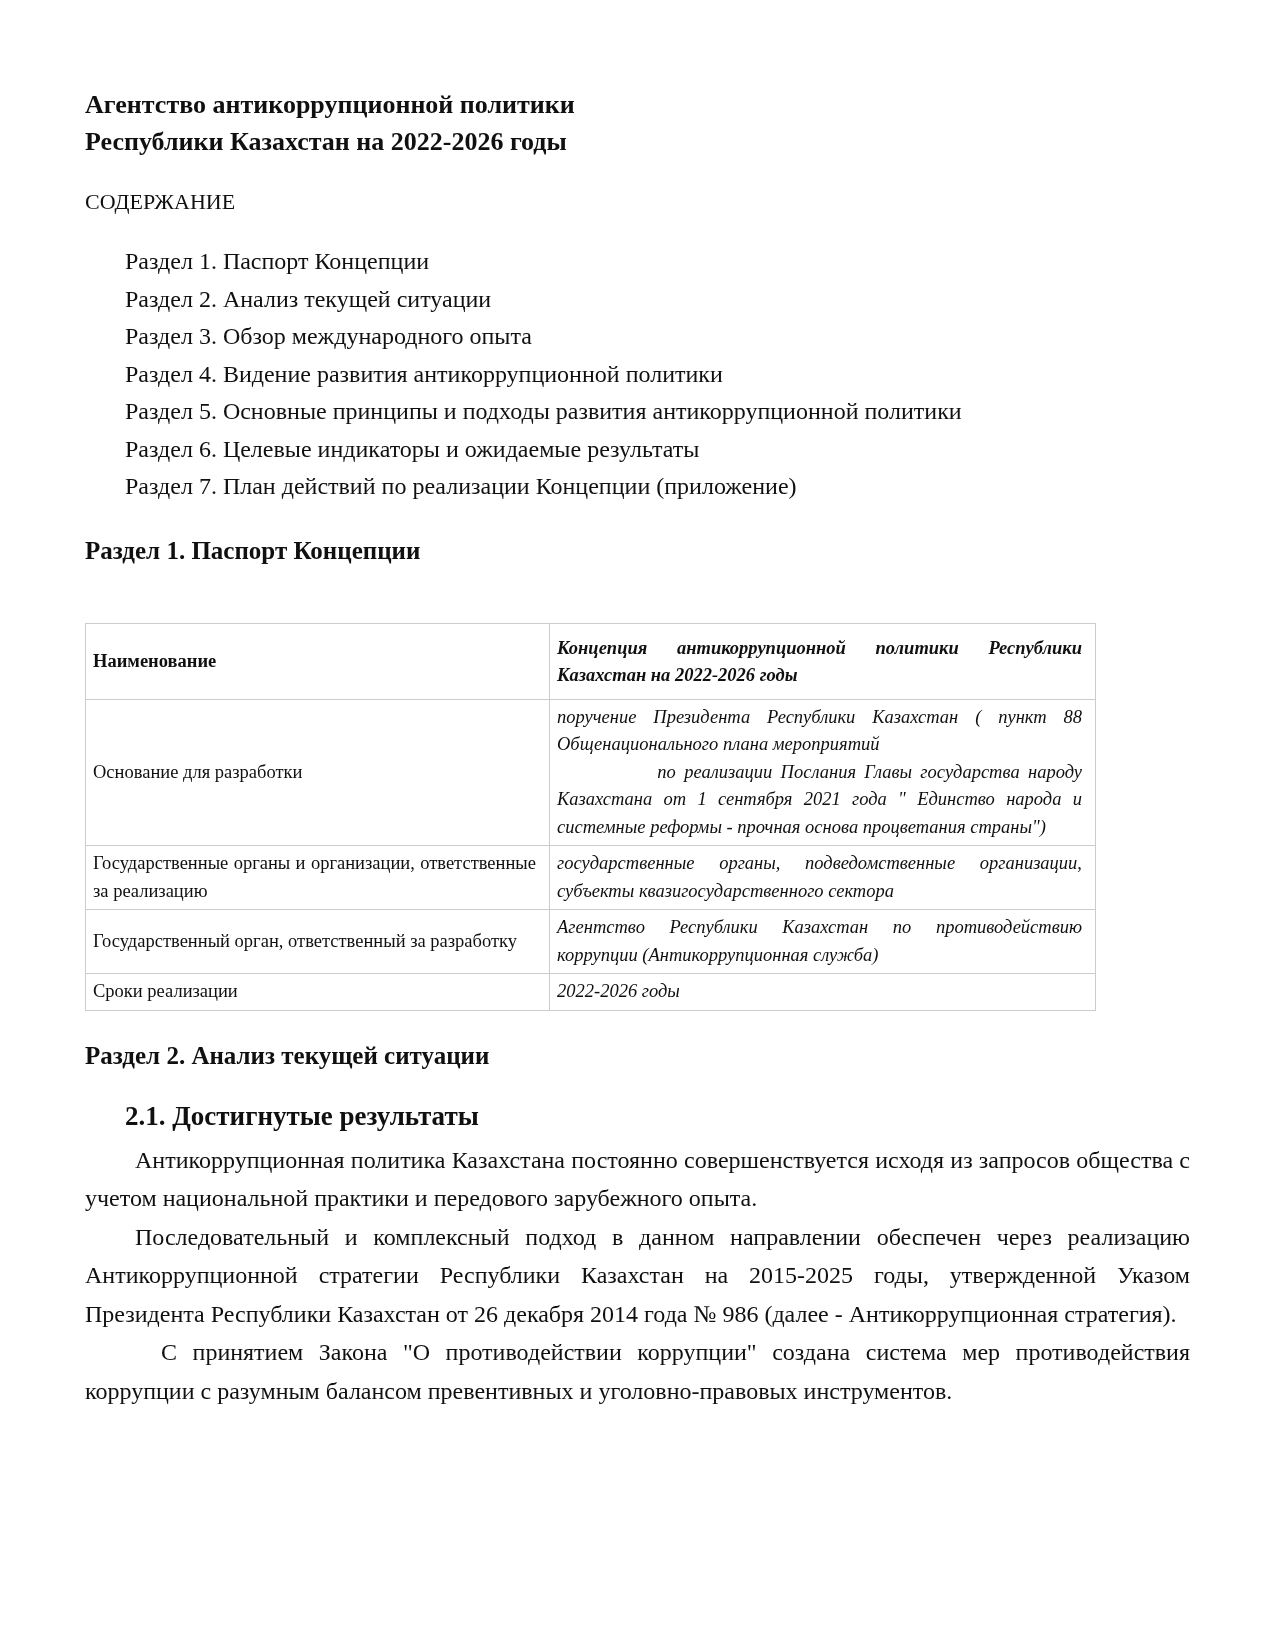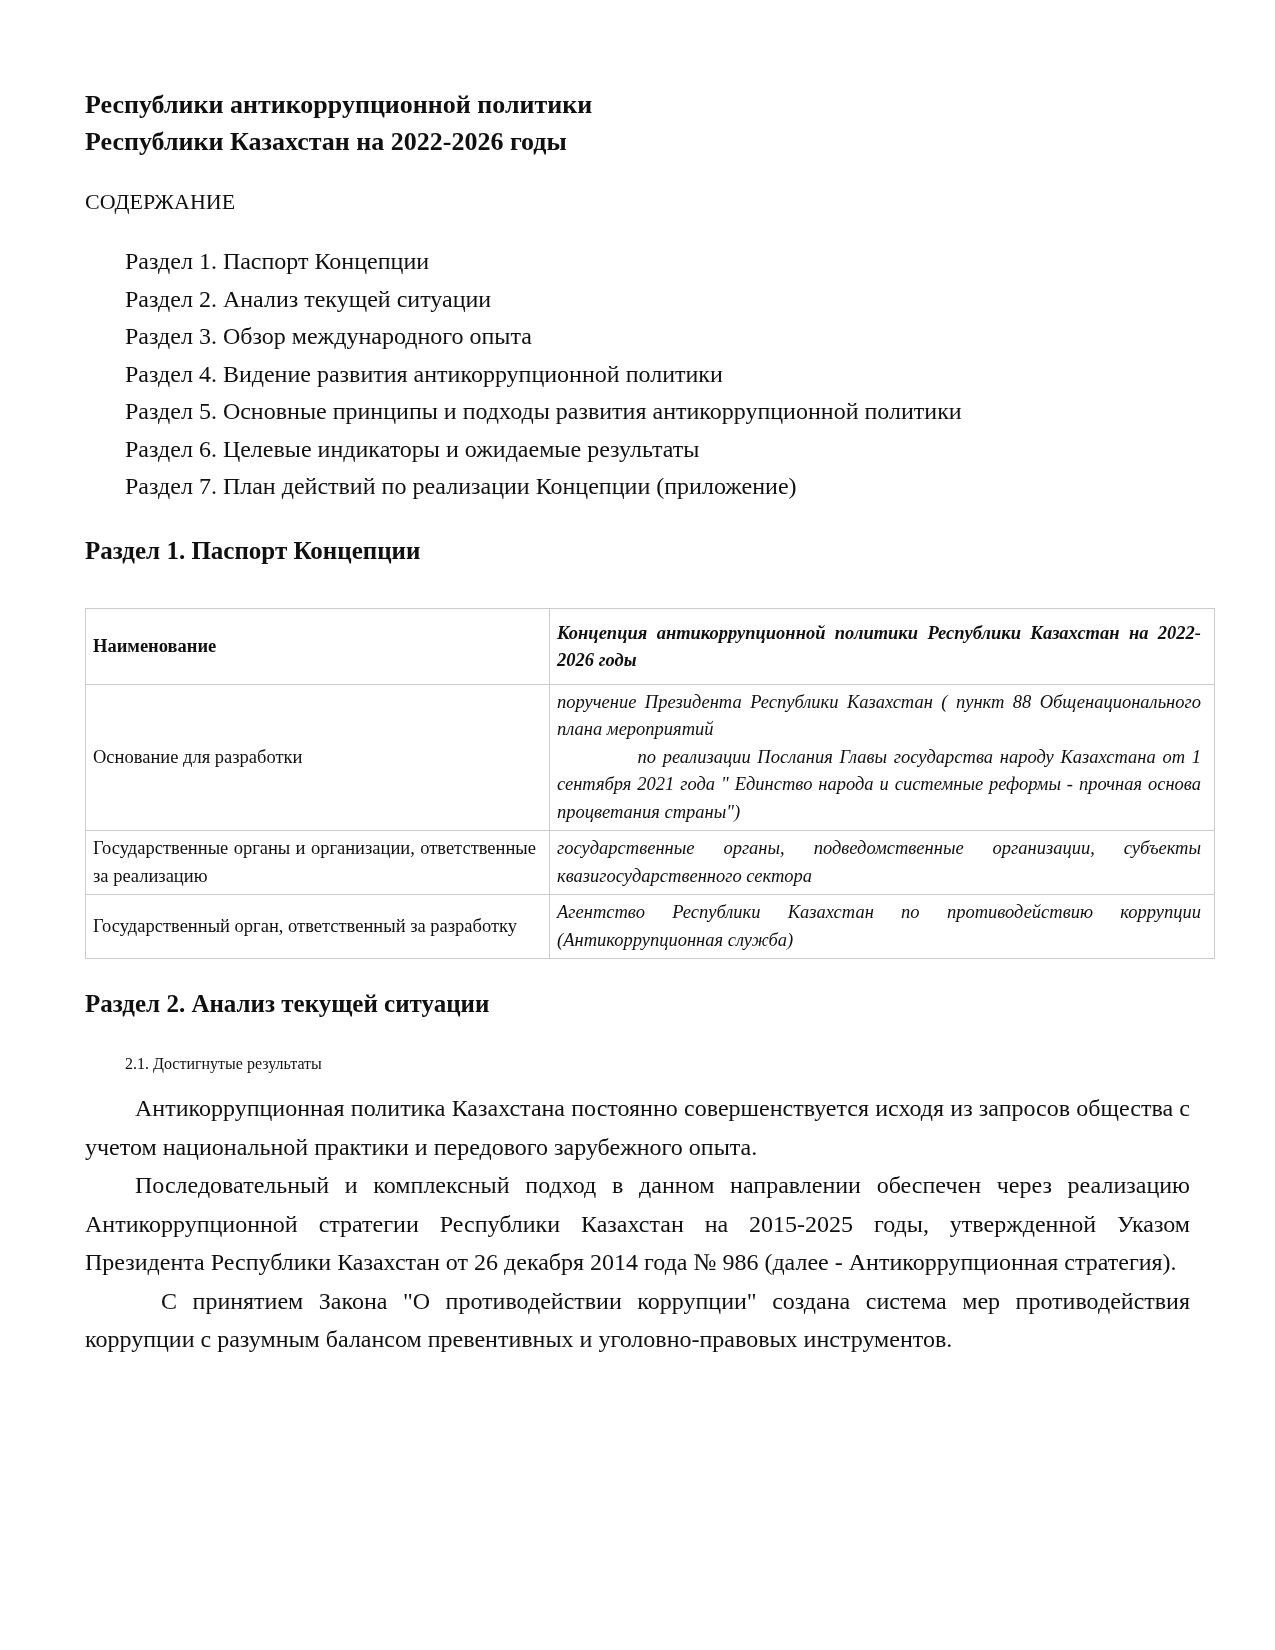--- a/index.html
+++ b/index.html
@@ -38,58 +38,58 @@
   }
   .toc-item { white-space: nowrap; }
   .section-heading {
     font-size: 25px;
     font-weight: bold;
     line-height: 30px;
     margin: 30px 0 0 0;
   }
   table.passport {
     border-collapse: collapse;
-    width: 1130px;
-    margin-top: 42px;
+    width: 1011px;
+    margin-top: 57px;
     table-layout: fixed;
   }
   table.passport td {
     border: 1px solid #cccccc;
     font-size: 18.5px;
     line-height: 27.5px;
     text-align: justify;
     vertical-align: middle;
     padding: 4px 13px 4px 7px;
   }
   table.passport td.c1 { width: 443px; }
   table.passport tr.hdr td { font-weight: bold; padding-top: 11px; padding-bottom: 9px; }
   table.passport td.c2 { white-space: pre-wrap; font-style: italic; }
   .subsection-heading {
-    font-size: 16px;
-    font-weight: normal;
+    font-size: 27px;
+    font-weight: bold;
     line-height: 30px;
     margin: 30px 0 0 40px;
   }
   .body-text { margin-top: 10px; }
   .body-text p {
     font-size: 24px;
     line-height: 38.5px;
     text-align: justify;
     margin: 0;
   }
   .body-text p.indent-1 { text-indent: 50px; }
   .body-text p.indent-2 { text-indent: 76px; }
 </style>
 </head>
 <body>
 
 <div class="page">
 
   <h1 class="doc-title">
-    <span style="display:block">Республики антикоррупционной политики</span>
+    <span style="display:block">Агентство антикоррупционной политики</span>
     <span style="display:block">Республики Казахстан на 2022-2026 годы</span>
   </h1>
 
   <h2 class="toc-heading">СОДЕРЖАНИЕ</h2>
 
   <div class="toc-list">
     <div class="toc-item">Раздел 1. Паспорт Концепции</div>
     <div class="toc-item">Раздел 2. Анализ текущей ситуации</div>
     <div class="toc-item">Раздел 3. Обзор международного опыта</div>
     <div class="toc-item">Раздел 4. Видение развития антикоррупционной политики</div>
@@ -112,20 +112,24 @@
             по реализации Послания Главы государства народу Казахстана от 1 сентября 2021 года " Единство народа и системные реформы - прочная основа процветания страны")</td>
       </tr>
       <tr>
         <td class="c1">Государственные органы и организации, ответственные за реализацию</td>
         <td class="c2">государственные органы, подведомственные организации, субъекты квазигосударственного сектора</td>
       </tr>
       <tr>
         <td class="c1">Государственный орган, ответственный за разработку</td>
         <td class="c2">Агентство Республики Казахстан по противодействию коррупции (Антикоррупционная служба)</td>
       </tr>
+      <tr>
+        <td class="c1">Сроки реализации</td>
+        <td class="c2">2022-2026 годы</td>
+      </tr>
     </tbody>
   </table>
 
   <h2 class="section-heading">Раздел 2. Анализ текущей ситуации</h2>
 
   <h3 class="subsection-heading">2.1. Достигнутые результаты</h3>
 
   <div class="body-text">
     <p class="indent-1">Антикоррупционная политика Казахстана постоянно совершенствуется исходя из запросов общества с учетом национальной практики и передового зарубежного опыта.</p>
     <p class="indent-1">Последовательный и комплексный подход в данном направлении обеспечен через реализацию Антикоррупционной стратегии Республики Казахстан на 2015-2025 годы, утвержденной Указом Президента Республики Казахстан от 26 декабря 2014 года № 986 (далее - Антикоррупционная стратегия).</p>

